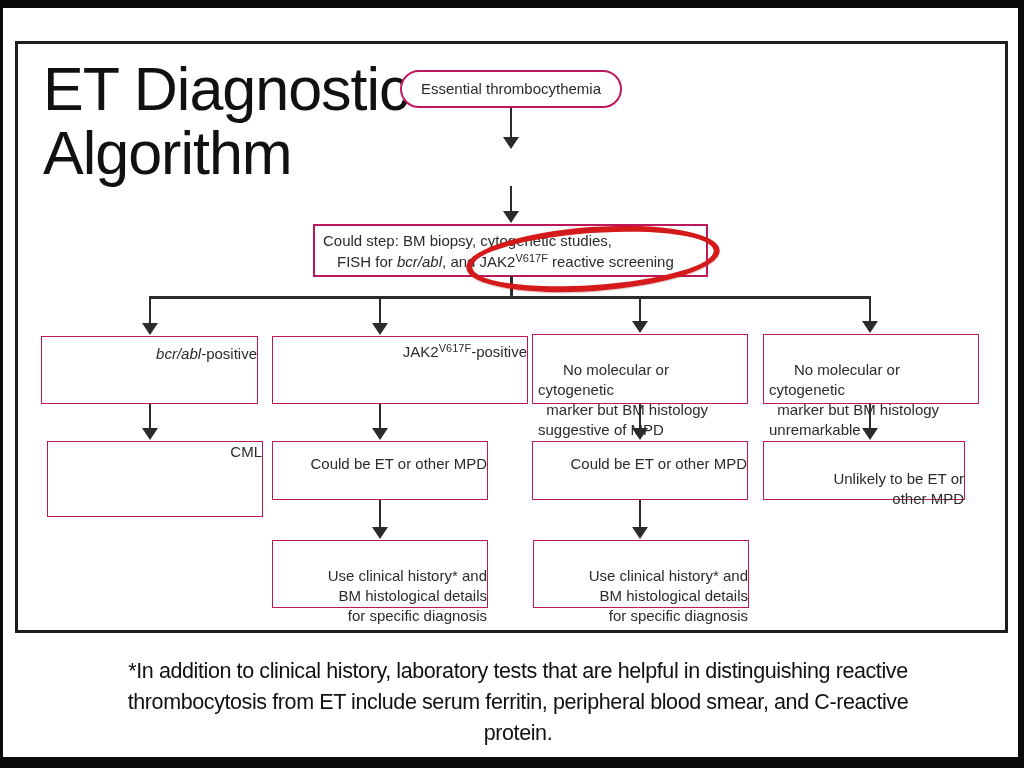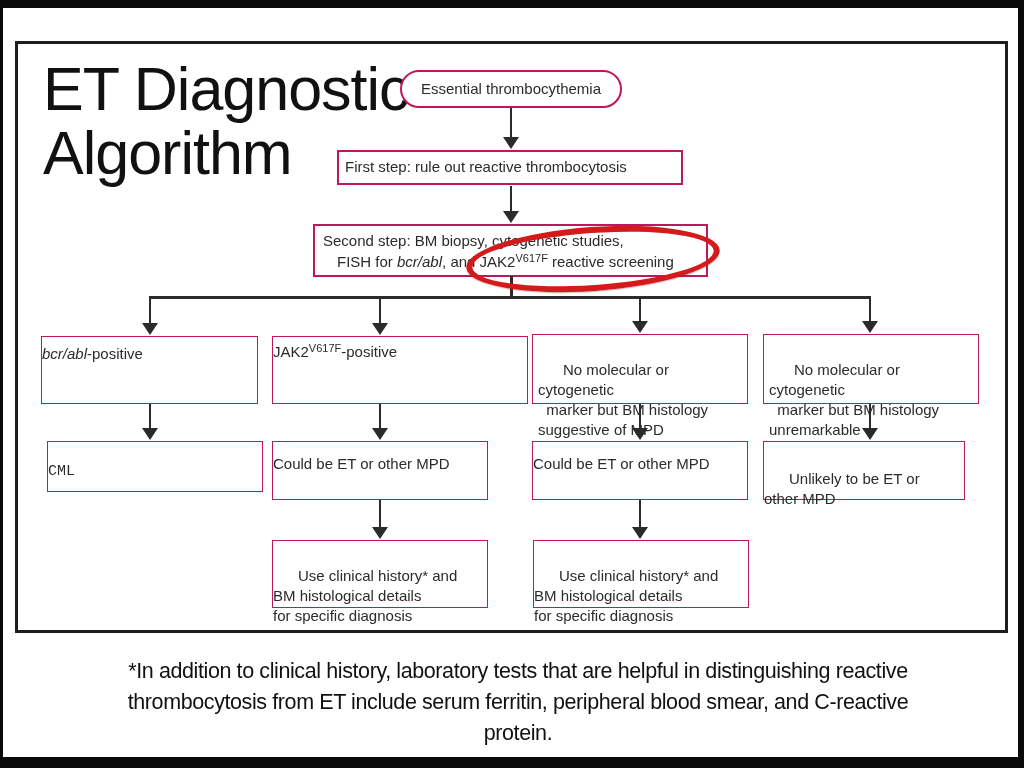--- a/index.html
+++ b/index.html
@@ -37,21 +37,21 @@
     background: #fff;
     color: #2b2b2b;
     font-size: 15px;
     line-height: 20px;
   }
   .thin { border-width: 2px; }
   .stadium {
     border-radius: 19px;
     display: flex; align-items: center; justify-content: center;
   }
-  .center { text-align: left; }
+  .center { text-align: right; }
   .pre { white-space: pre-wrap; }
   .it { font-style: italic; }
   .sup { font-size: 11px; position: relative; top: -5px; }
 
   .vline, .hline { position: absolute; background: #2b2b2b; }
   .vline { width: 2.5px; }
   .hline { height: 2.5px; }
 
   .varrow { position: absolute; width: 16px; margin-left: -8px; }
   .varrow .stem {
@@ -89,27 +89,24 @@
 
   <div class="frame">
 
     <div class="title" style="left:25px; top:13px;">ET Diagnostic
 Algorithm</div>
 
     <div class="node thin stadium" style="left:382px; top:26px; width:222px; height:38px;">
       <span>Essential thrombocythemia</span>
     </div>
 
-    <div class="node thin" style="left:319px; top:106px; width:346px; height:35px; padding:5px 0 0 6px;">
-      <span>First step: rule out reactive thrombocytosis</span>
-    </div>
 
     <div class="node thin" style="left:295px; top:180px; width:395px; height:53px; padding:4px 0 0 8px; line-height:21px;">
       <div>
-        <span>Second step: BM biopsy, cytogenetic studies,</span>
+        <span>Could step: BM biopsy, cytogenetic studies,</span>
       </div>
       <div style="padding-left:14px;">
         <span>FISH for </span><span class="it">bcr/abl</span><span>, and JAK2</span><span class="sup">V617F</span><span> reactive screening</span>
       </div>
     </div>
 
     <div class="node center" style="left:23px; top:292px; width:217px; height:68px; padding-top:7px;">
       <span class="it">bcr/abl</span><span>-positive</span>
     </div>
 
@@ -122,21 +119,21 @@
   marker but BM histology
 suggestive of MPD</span>
     </div>
 
     <div class="node pre" style="left:745px; top:290px; width:216px; height:70px; padding:5px 0 0 5px;">
       <span>No molecular or cytogenetic
   marker but BM histology
 unremarkable</span>
     </div>
 
-    <div class="node center" style="left:29px; top:397px; width:216px; height:51px; padding-top:20px;font-family:Liberation Mono, monospace;">
+    <div class="node center" style="left:29px; top:397px; width:216px; height:76px; padding-top:0;">
       <span>CML</span>
     </div>
 
     <div class="node center" style="left:254px; top:397px; width:216px; height:59px; padding-top:12px;">
       <span>Could be ET or other MPD</span>
     </div>
 
     <div class="node center" style="left:514px; top:397px; width:216px; height:59px; padding-top:12px;">
       <span>Could be ET or other MPD</span>
     </div>

